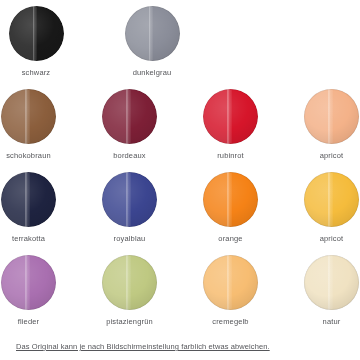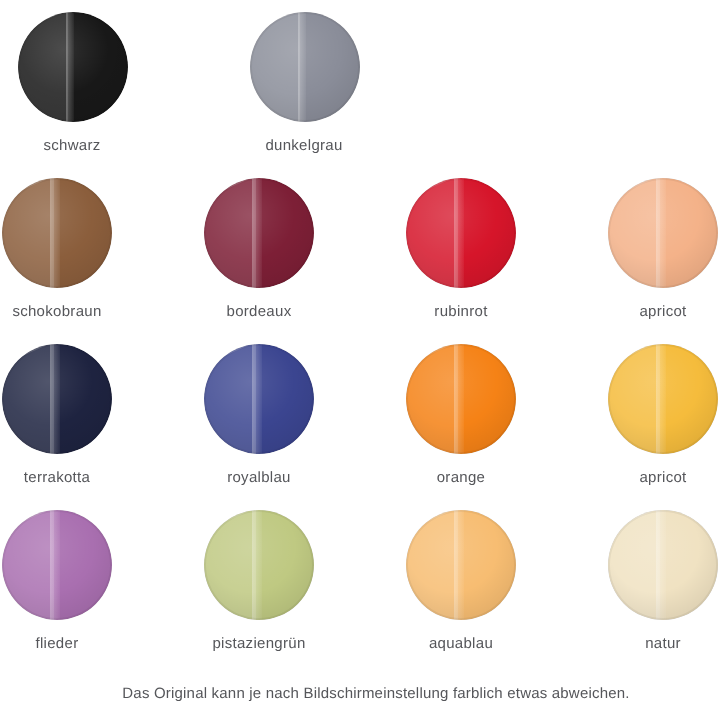--- a/index.html
+++ b/index.html
@@ -106,25 +106,25 @@
     color: #55565a;
     letter-spacing: 0.15px;
     text-align: center;
     white-space: nowrap;
   }
   #board-footnote {
     position: absolute;
     left: 16px;
     right: 0;
     bottom: 8px;
-    text-align: center;
     font-size: 7.5px;
     line-height: 10px;
     color: #55565a;
     letter-spacing: 0.1px;
+    text-decoration: underline;
   }
 </style>
 </head>
 <body style="background: rgb(255, 255, 255);">
 
 <div id="swatch-board">
 
   <div id="rows-host">
       <div class="swatch-row">
         <div class="swatch-cell">
@@ -267,21 +267,21 @@
   </div>
         <div class="swatch-cell">
     <div class="swatch-disc">
       <div class="disc-body" style="background: rgb(247, 189, 114);"></div>
       <div class="disc-fold"></div>
       <div class="disc-crease"></div>
       <div class="disc-corner"></div>
       <div class="disc-shade"></div>
       <div class="disc-ring"></div>
     </div>
-    <div class="swatch-label">aquablau</div>
+    <div class="swatch-label">cremegelb</div>
   </div>
         <div class="swatch-cell">
     <div class="swatch-disc">
       <div class="disc-body" style="background: rgb(240, 226, 194);"></div>
       <div class="disc-fold"></div>
       <div class="disc-crease"></div>
       <div class="disc-corner"></div>
       <div class="disc-shade"></div>
       <div class="disc-ring"></div>
     </div>

